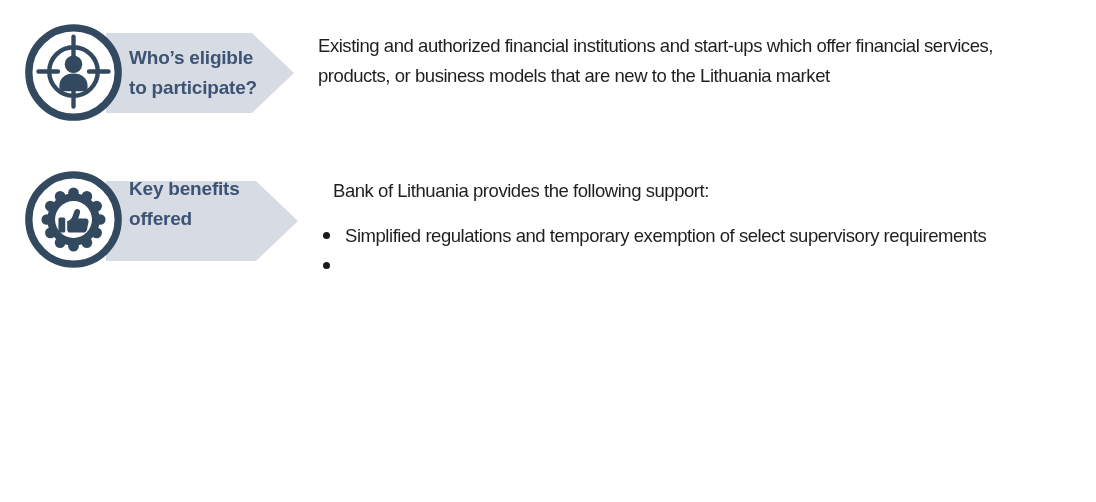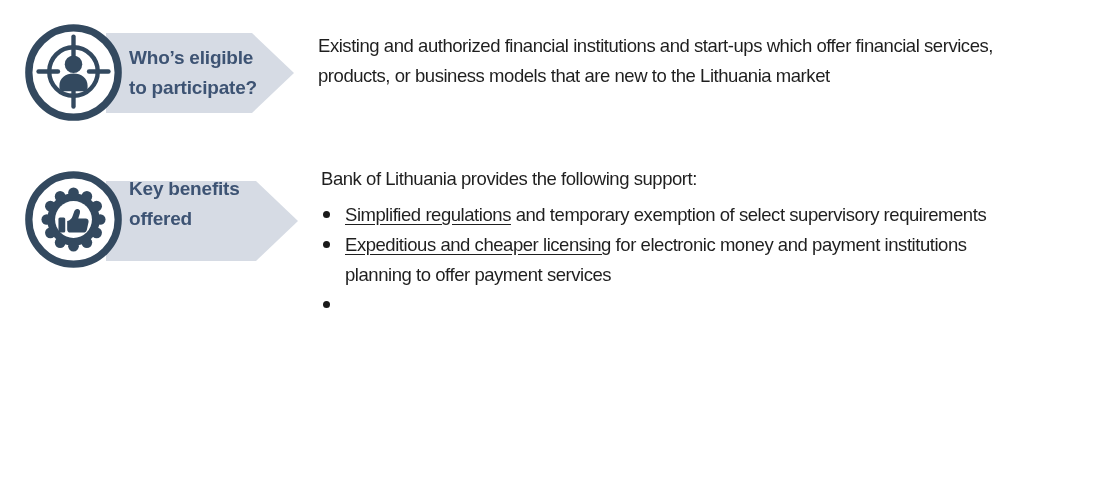--- a/index.html
+++ b/index.html
@@ -41,35 +41,35 @@
     font-size:18.5px;
     line-height:30px;
     letter-spacing:-0.45px;
   }
   .body-text{
     position:absolute;left:318px;top:31px;width:738px;margin:0;
   }
   .content{
     position:absolute;left:318px;top:161px;width:714px;
   }
-  .intro{margin:3px;}
+  .intro{margin:15px;}
   ul.benefits{
     list-style:none;margin:6px 0 0 0;padding:0;
   }
   .benefits li{position:relative;}
   .benefits li.lvl1{padding-left:27px;}
   .benefits li.lvl2{padding-left:72px;}
   .dot{
     position:absolute;top:11px;
     width:7px;height:7px;border-radius:50%;
     background:#1a1a1a;
   }
   li.lvl1 .dot{left:5px;}
   li.lvl2 .dot{left:41px;}
-  .u{text-decoration:underline;text-underline-offset:3px;text-align:right;}
+  .u{text-underline-offset:3px;text-align:right;}
 </style>
 </head>
 <body>
 
 <div class="canvas">
 
   <section class="row1">
     <div class="arrow"></div>
     <div class="badge">
       <svg viewBox="0 0 104 104" aria-hidden="true">
@@ -122,22 +122,18 @@
 
     <div class="content">
       <p class="intro">Bank of Lithuania provides the following support:</p>
       <ul class="benefits" id="benefit-list">
           <li class="lvl1">
     <span class="dot"></span>
     <span class="t"><span class="u">Simplified regulations</span><span> and temporary exemption of select supervisory requirements</span></span>
   </li>
           <li class="lvl1">
     <span class="dot"></span>
-    <span class="t"><span class="u">Expeditious and cheaper licensing</span><span> for electronic money and payment institutions planning to offer payment services</span></span>
-  </li>
-          <li class="lvl1">
-    <span class="dot"></span>
   </li>
         </ul>
     </div>
   </section>
 
 </div>
 
 </body></html>

